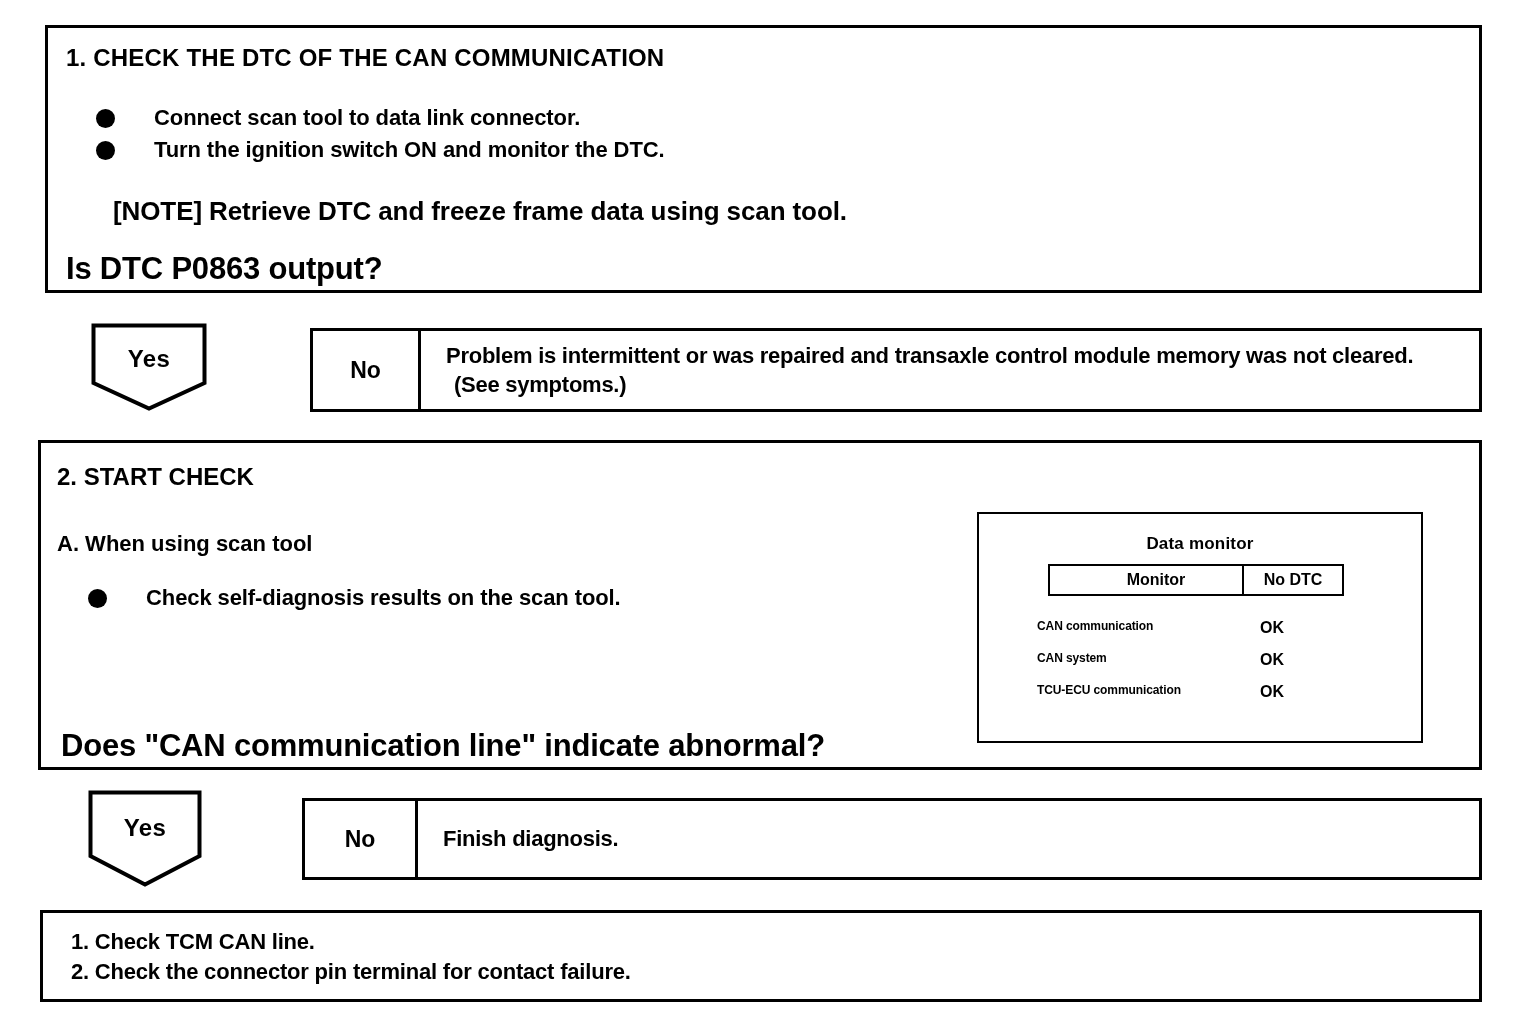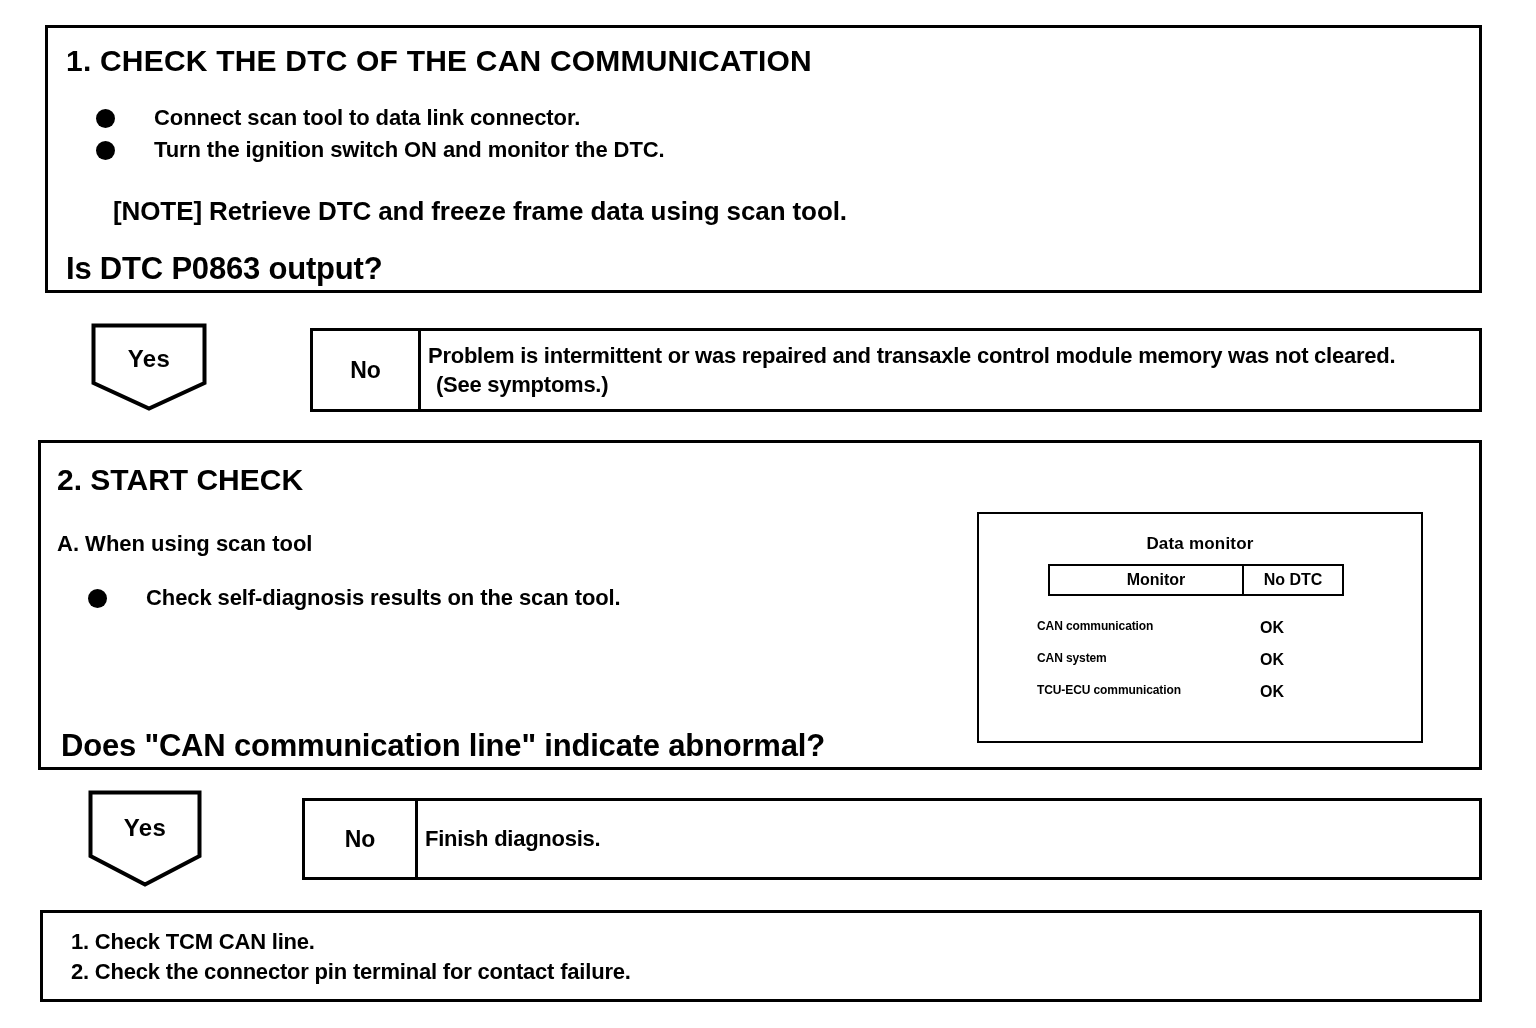--- a/index.html
+++ b/index.html
@@ -30,21 +30,21 @@
   .plain-box {
     position: absolute;
     border: 3px solid #000;
     background: #fff;
     box-sizing: border-box;
   }
 
   
   .step-title {
     position: absolute;
-    font-size: 30px;
+    font-size: 24px;
     font-weight: bold;
     letter-spacing: 0.2px;
     white-space: nowrap;
   }
   .step-title.compact {
     letter-spacing: 0px;
   }
   .sub-head {
     position: absolute;
     font-size: 22px;
@@ -125,21 +125,21 @@
     justify-content: center;
     font-size: 23px;
     font-weight: bold;
     box-sizing: border-box;
   }
   .answer-body {
     flex: 1 1 auto;
     display: flex;
     flex-direction: column;
     justify-content: center;
-    padding-left: 7px;
+    padding-left: 25px;
     box-sizing: border-box;
   }
   .answer-line {
     font-size: 22px;
     font-weight: bold;
     white-space: nowrap;
     letter-spacing: -0.25px;
     line-height: 1.33;
   }
   .answer-line.indent {

